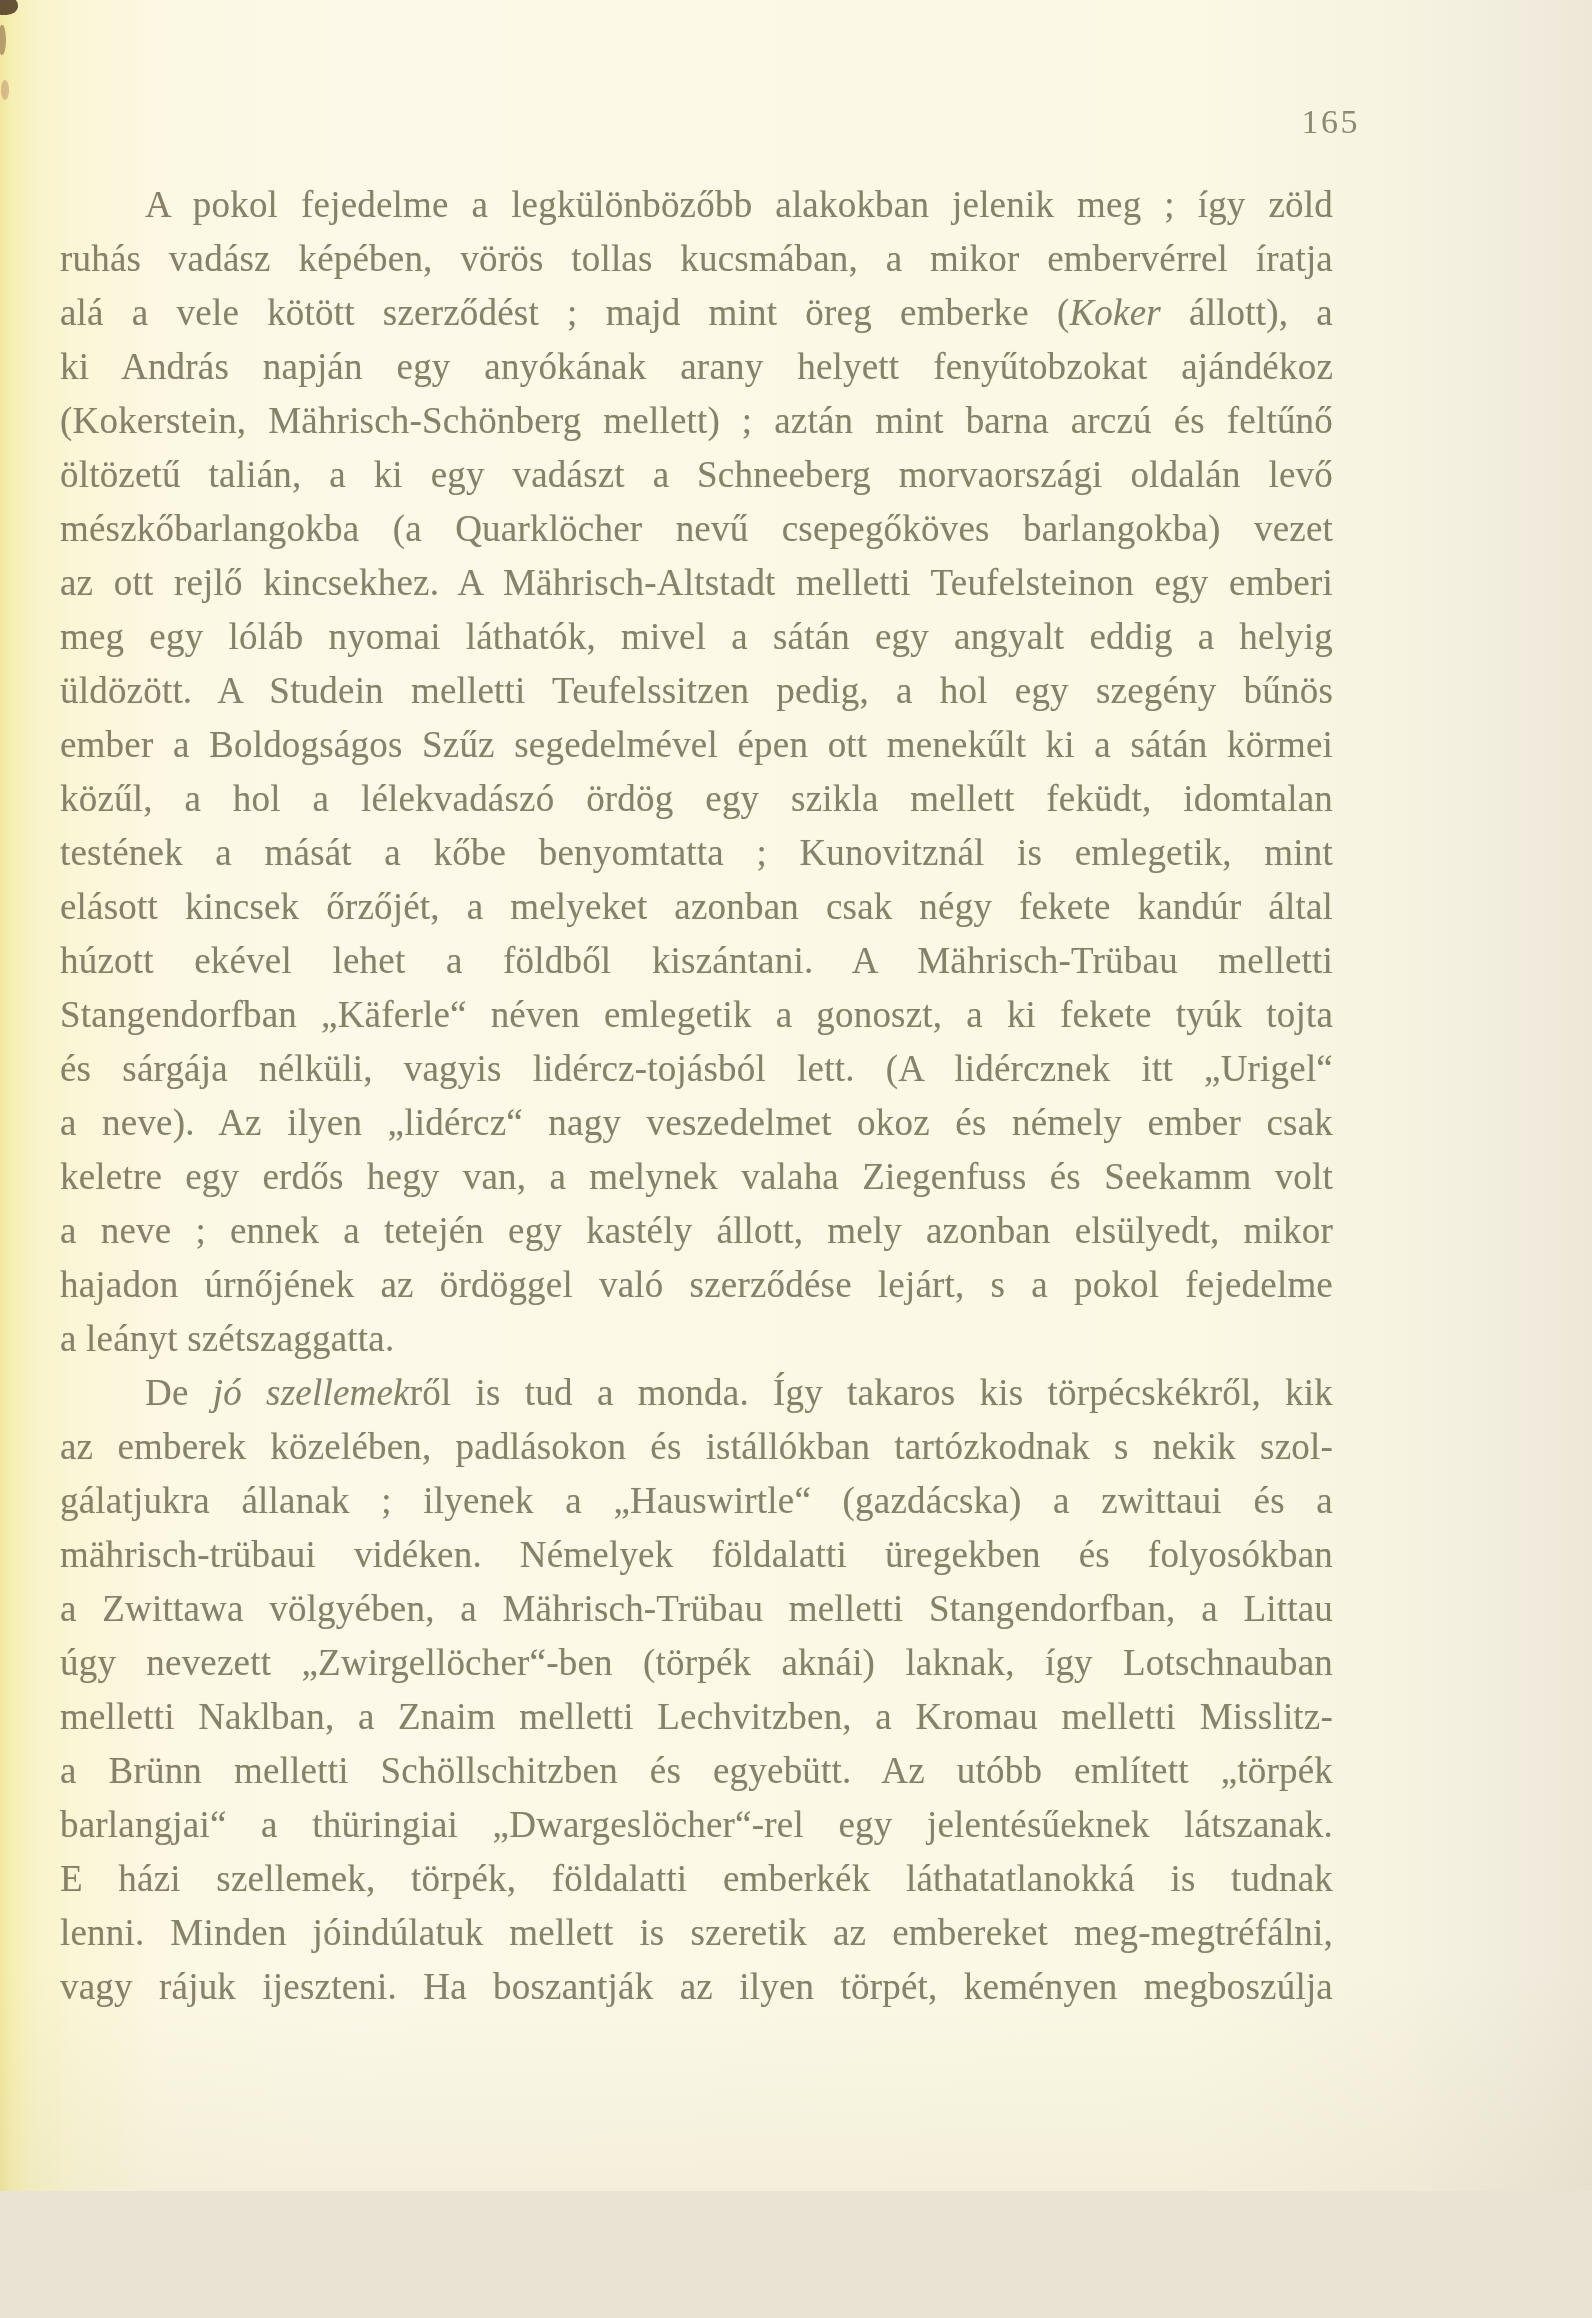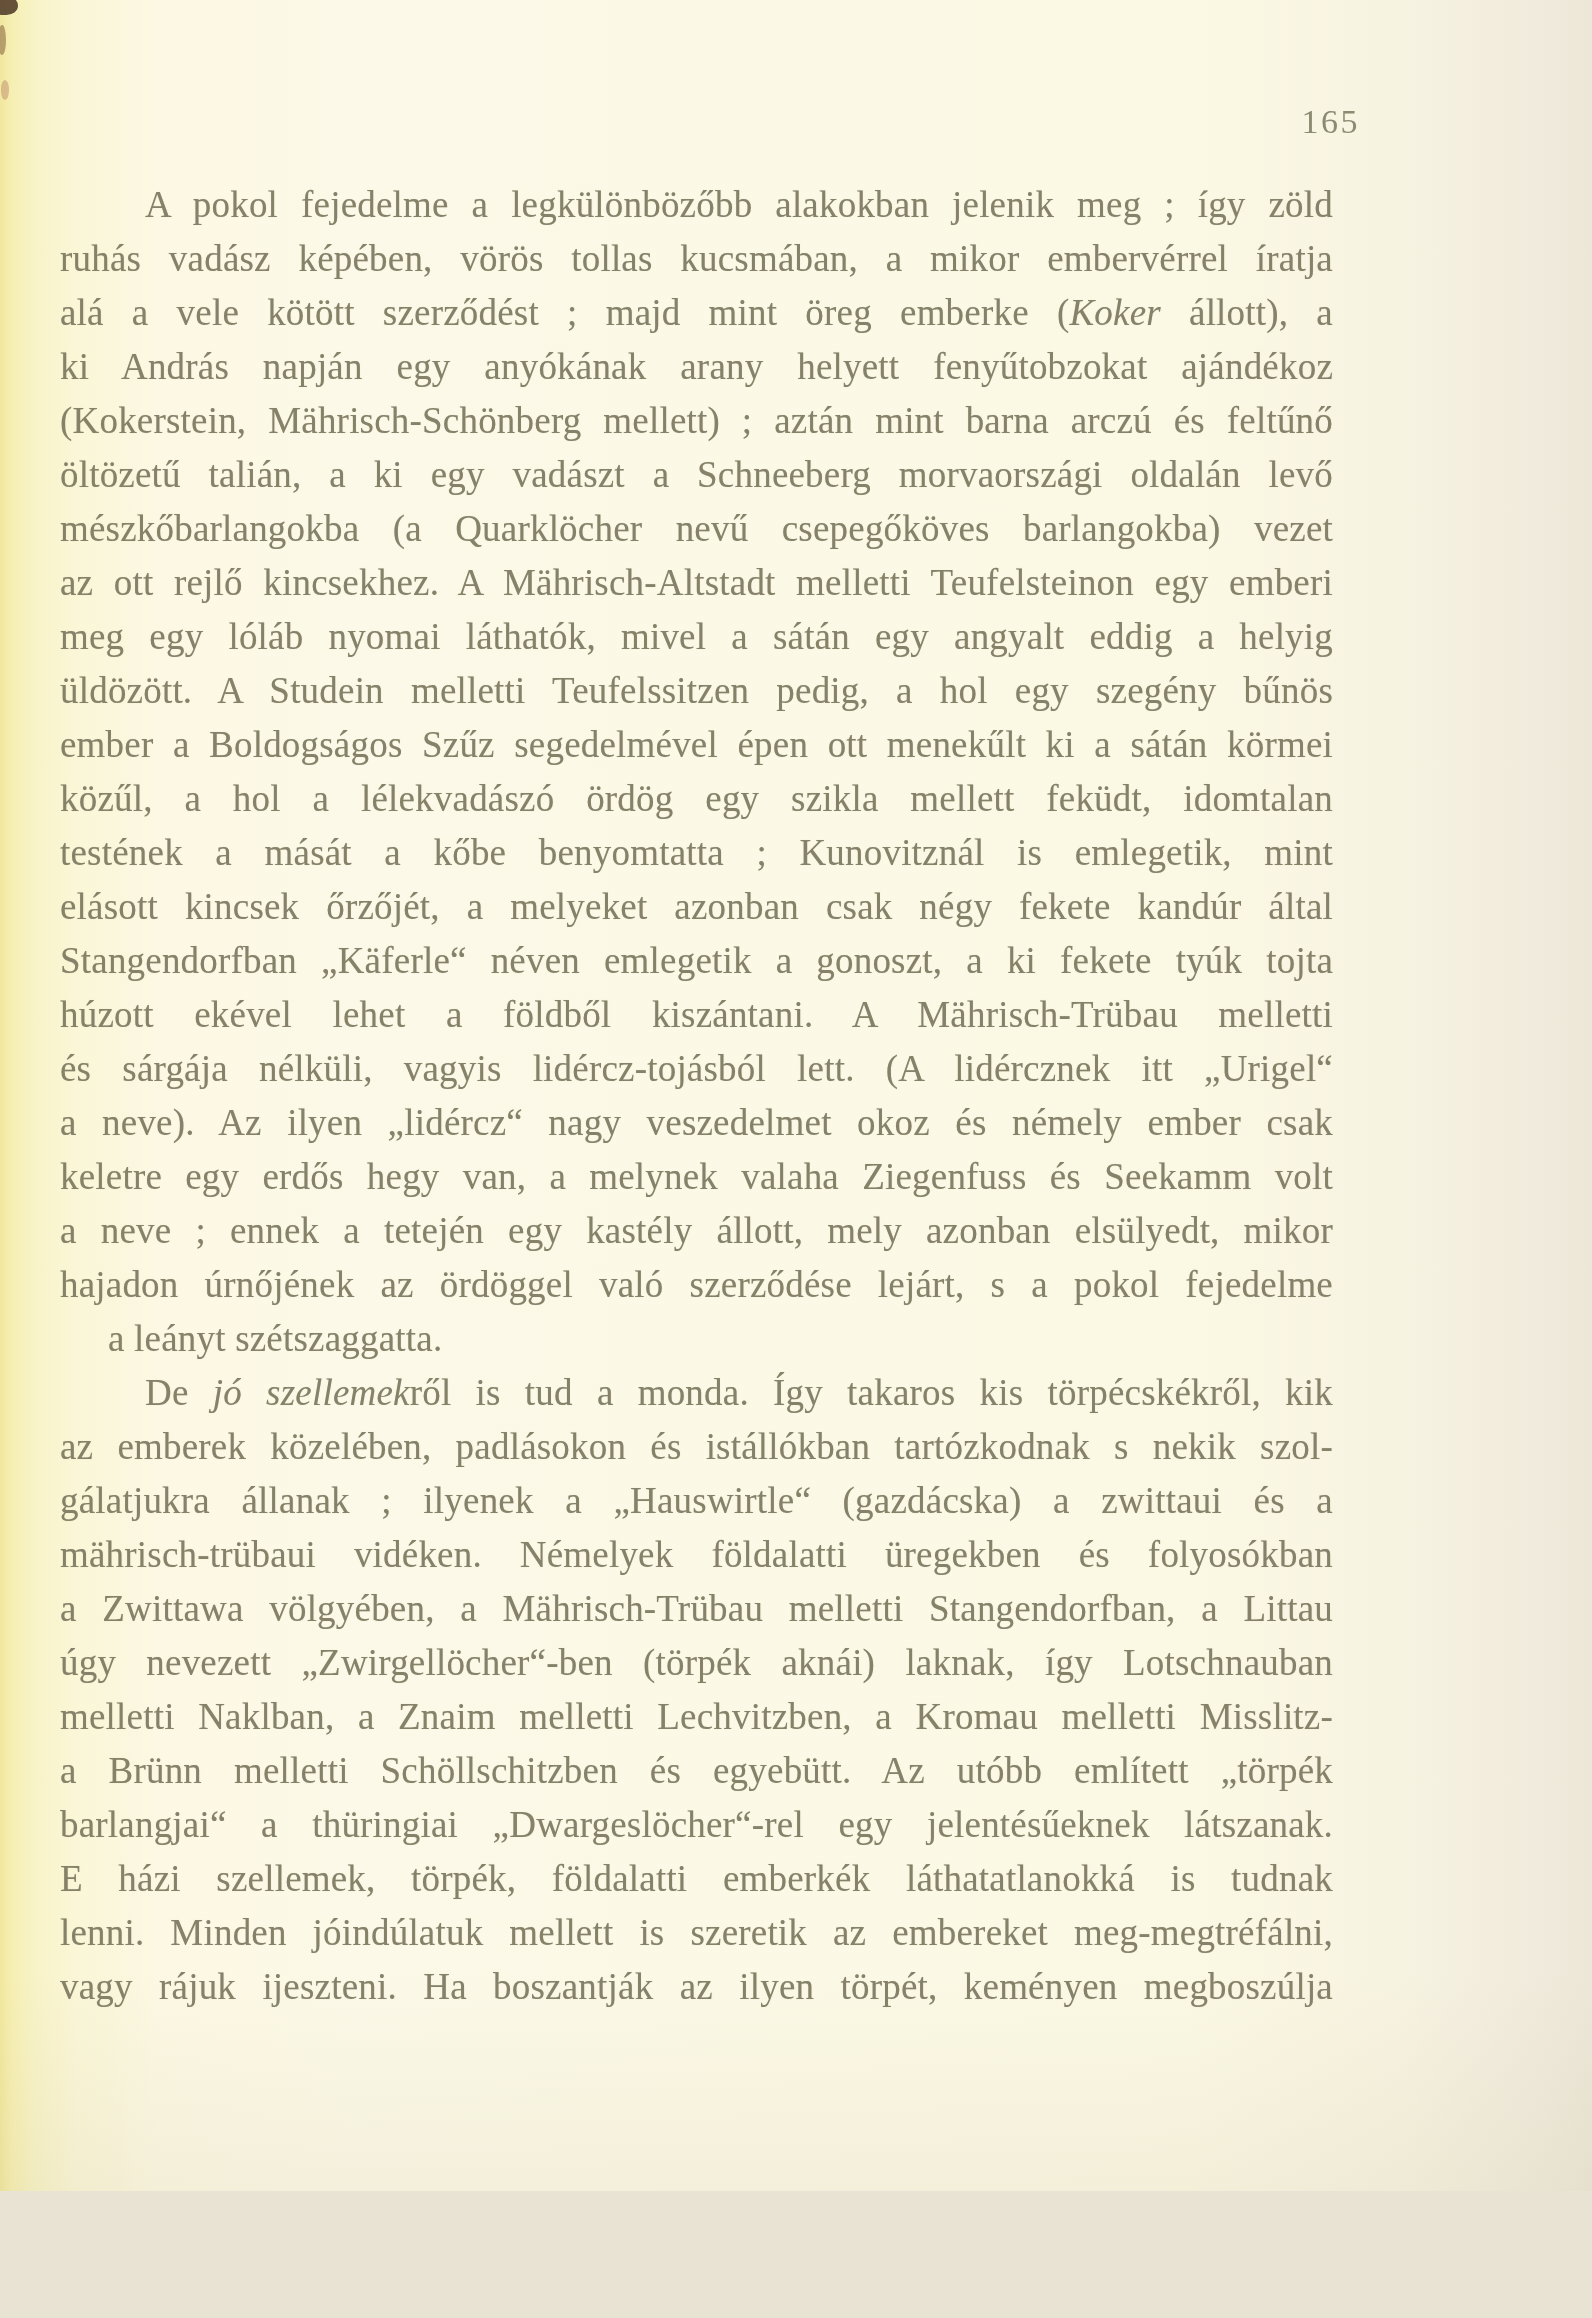--- a/index.html
+++ b/index.html
@@ -25,21 +25,21 @@
     font-size:37px;color:#868269;
     letter-spacing:0.2px;
   }
   .line{
     height:54px;line-height:54px;
     text-align:justify;text-align-last:justify;
     overflow:hidden;
     text-shadow:0 0 0.8px rgba(134,130,105,0.35);
   }
   .line.indent{text-indent:85px;}
-  .line.last{text-align-last:left;margin-left:48px;}
+  .line.last{text-align-last:left;}
   .it{font-style:italic;}
   .speck{position:absolute;}
   .speck.s1{left:-6.6px;top:-5px;width:25px;height:20px;background:#4c3624;border-radius:35% 65% 55% 45%;opacity:.85;}
   .speck.s2{left:-1.7px;top:25px;width:7.5px;height:30px;background:rgba(122,84,52,.5);border-radius:50%;}
   .speck.s3{left:0.8px;top:80px;width:8.3px;height:20px;background:rgba(158,86,70,.32);border-radius:50%;}
 </style>
 </head>
 <body>
 
 <div class="page">
@@ -57,22 +57,22 @@
       <div class="line"><span>(Kokerstein, Mährisch-Schönberg mellett) ; aztán mint barna arczú és feltűnő</span></div>
       <div class="line"><span>öltözetű talián, a ki egy vadászt a Schneeberg morvaországi oldalán levő</span></div>
       <div class="line"><span>mészkőbarlangokba (a Quarklöcher nevű csepegőköves barlangokba) vezet</span></div>
       <div class="line"><span>az ott rejlő kincsekhez. A Mährisch-Altstadt melletti Teufelsteinon egy emberi</span></div>
       <div class="line"><span>meg egy lóláb nyomai láthatók, mivel a sátán egy angyalt eddig a helyig</span></div>
       <div class="line"><span>üldözött. A Studein melletti Teufelssitzen pedig, a hol egy szegény bűnös</span></div>
       <div class="line"><span>ember a Boldogságos Szűz segedelmével épen ott menekűlt ki a sátán körmei</span></div>
       <div class="line"><span>közűl, a hol a lélekvadászó ördög egy szikla mellett feküdt, idomtalan</span></div>
       <div class="line"><span>testének a mását a kőbe benyomtatta ; Kunovitznál is emlegetik, mint</span></div>
       <div class="line"><span>elásott kincsek őrzőjét, a melyeket azonban csak négy fekete kandúr által</span></div>
+      <div class="line"><span>húzott ekével lehet a földből kiszántani. A Mährisch-Trübau melletti</span></div>
       <div class="line"><span>Stangendorfban „Käferle“ néven emlegetik a gonoszt, a ki fekete tyúk tojta</span></div>
-      <div class="line"><span>húzott ekével lehet a földből kiszántani. A Mährisch-Trübau melletti</span></div>
       <div class="line"><span>és sárgája nélküli, vagyis lidércz-tojásból lett. (A lidércznek itt „Urigel“</span></div>
       <div class="line"><span>a neve). Az ilyen „lidércz“ nagy veszedelmet okoz és némely ember csak</span></div>
       <div class="line"><span>keletre egy erdős hegy van, a melynek valaha Ziegenfuss és Seekamm volt</span></div>
       <div class="line"><span>a neve ; ennek a tetején egy kastély állott, mely azonban elsülyedt, mikor</span></div>
       <div class="line"><span>hajadon úrnőjének az ördöggel való szerződése lejárt, s a pokol fejedelme</span></div>
       <div class="line last"><span>a leányt szétszaggatta.</span></div>
       <div class="line indent"><span>De </span><span class="it">jó szellemek</span><span>ről is tud a monda. Így takaros kis törpécskékről, kik</span></div>
       <div class="line"><span>az emberek közelében, padlásokon és istállókban tartózkodnak s nekik szol-</span></div>
       <div class="line"><span>gálatjukra állanak ; ilyenek a „Hauswirtle“ (gazdácska) a zwittaui és a</span></div>
       <div class="line"><span>mährisch-trübaui vidéken. Némelyek földalatti üregekben és folyosókban</span></div>

